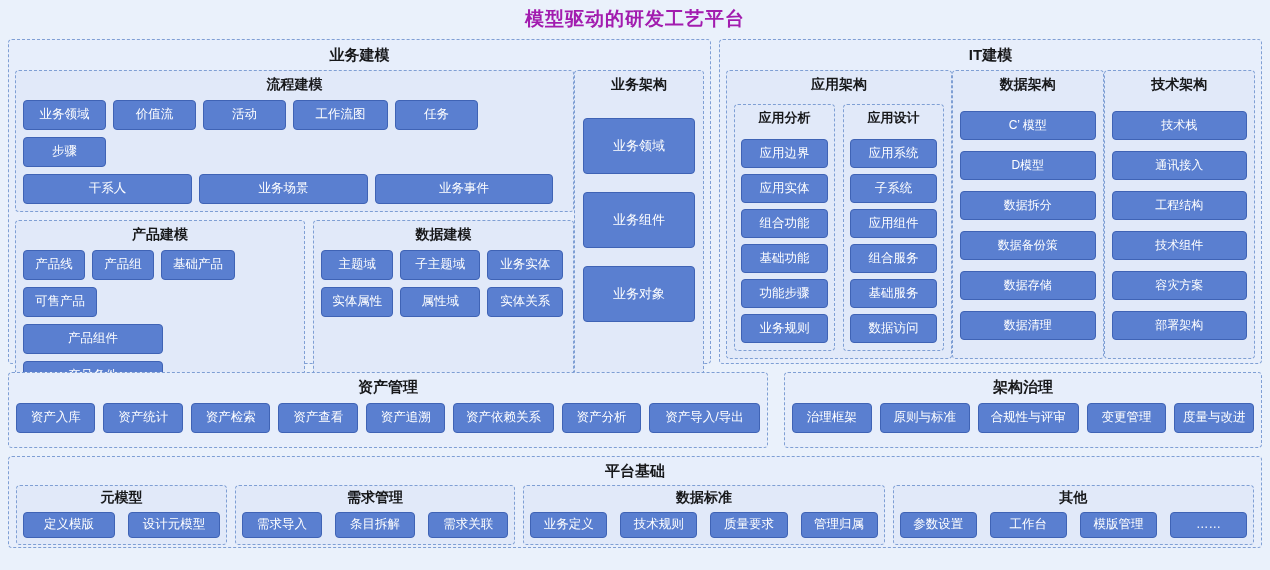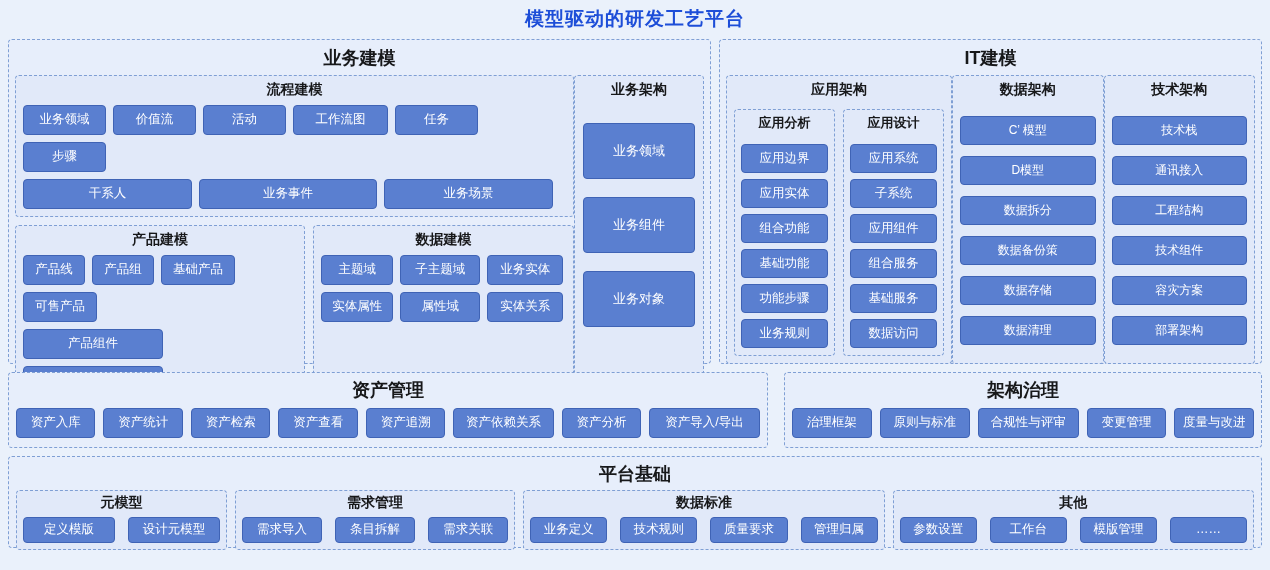--- a/index.html
+++ b/index.html
@@ -15,37 +15,37 @@
     height: 570px;
     box-sizing: border-box;
     background: #eaf1fb;
     position: relative;
     overflow: hidden;
   }
   .page-title {
     text-align: center;
     font-size: 19px;
     font-weight: bold;
-    color: #1d4ed8;
+    color: #a21caf;
     padding: 6px 0 7px 0;
     letter-spacing: 1px;
   }
   
   .panel {
     border: 1px dashed #7f9fd4;
     border-radius: 4px;
     background: #e7eefb;
     box-sizing: border-box;
   }
   .panel-title {
     text-align: center;
     font-weight: bold;
     color: #17181a;
   }
-  .t16 { font-size: 18px; }
+  .t16 { font-size: 15px; }
   .t14 { font-size: 14px; }
   .t13 { font-size: 13px; }
 
   
   .chip {
     background: #5a7fd0;
     border: 1px solid #3f63b5;
     border-radius: 4px;
     color: #ffffff;
     font-size: 12.5px;
@@ -206,22 +206,22 @@
             <div class="chips-wrap">
               <div class="chip" style="width:83px">业务领域</div>
               <div class="chip" style="width:83px">价值流</div>
               <div class="chip" style="width:83px">活动</div>
               <div class="chip" style="width:95px">工作流图</div>
               <div class="chip" style="width:83px">任务</div>
               <div class="chip" style="width:83px">步骤</div>
             </div>
             <div class="chips-wrap" style="margin-top:7px">
               <div class="chip" style="width:169px">干系人</div>
+              <div class="chip" style="width:169px">业务场景</div>
               <div class="chip" style="width:178px">业务事件</div>
-              <div class="chip" style="width:169px">业务场景</div>
             </div>
           </div>
 
           <div style="display:flex; gap:8px; flex:1;">
             <div class="subpanel" style="flex:1.12; display:flex; flex-direction:column;">
               <div class="panel-title t14">产品建模</div>
               <div class="chips-wrap">
                 <div class="chip" style="width:62px">产品线</div>
                 <div class="chip" style="width:62px">产品组</div>
                 <div class="chip" style="width:74px">基础产品</div>

